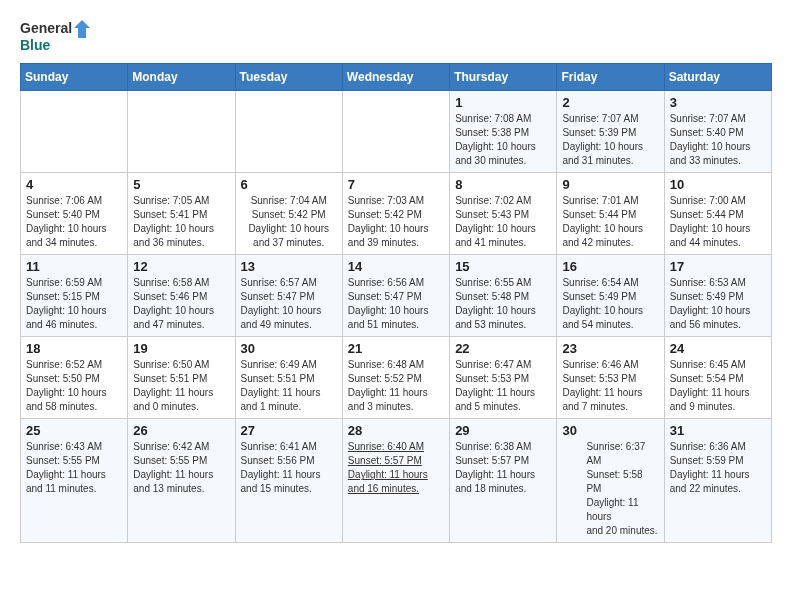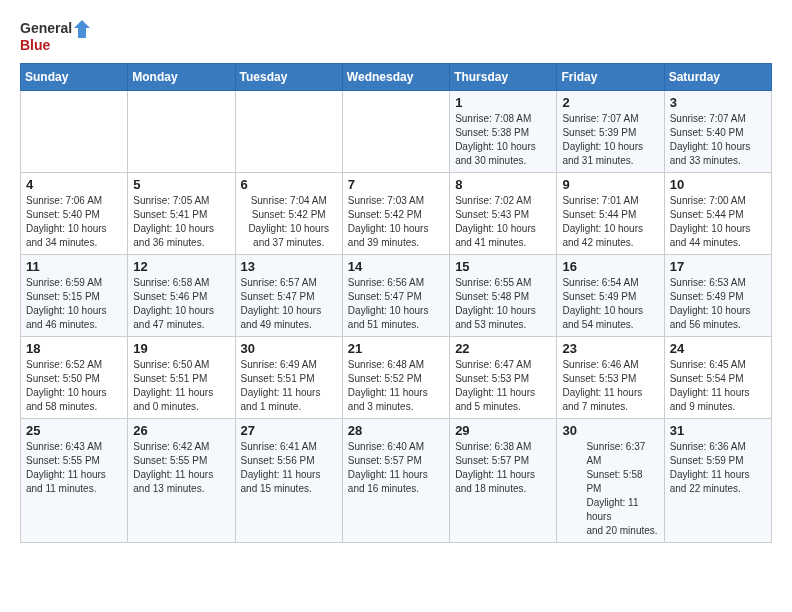--- a/index.html
+++ b/index.html
@@ -78,21 +78,21 @@
   </style>
 </head>
 <body>
 
 <div class="header">
   <div class="logo">
   <div style="font-size:14px; font-weight:bold; line-height:1.1; color:#333;">
     <span style="color:#333;">General</span><svg style="display:inline-block;vertical-align:middle;margin-left:2px;" width="16" height="18" viewBox="0 0 16 18">
           <polygon points="8,0 16,8 12,8 12,18 4,18 4,8 0,8" fill="#4a90d9"></polygon>
         </svg><br>
-    <span style="color:#b91c1c;text-align:right;">Blue</span>
+    <span style="color:#0f766e;text-align:right;">Blue</span>
   </div>
 </div>
   <div class="title-block">
     <div class="main-title"></div>
     <div class="subtitle"></div>
   </div>
 </div>
 
 <table>
   <thead>
@@ -304,21 +304,21 @@
         </td>
         <td>
           <div class="day-number">27</div>
           <div class="day-detail" style="white-space: pre-line;">Sunrise: 6:41 AM
 Sunset: 5:56 PM
 Daylight: 11 hours
 and 15 minutes.</div>
         </td>
         <td>
           <div class="day-number">28</div>
-          <div class="day-detail" style="white-space: pre-line;">Sunrise: 6:40 AM
+          <div class="day-detail" style="white-space: pre-line; text-decoration: underline;">Sunrise: 6:40 AM
 Sunset: 5:57 PM
 Daylight: 11 hours
 and 16 minutes.</div>
         </td>
         <td>
           <div class="day-number">29</div>
           <div class="day-detail" style="white-space: pre-line;">Sunrise: 6:38 AM
 Sunset: 5:57 PM
 Daylight: 11 hours
 and 18 minutes.</div>

